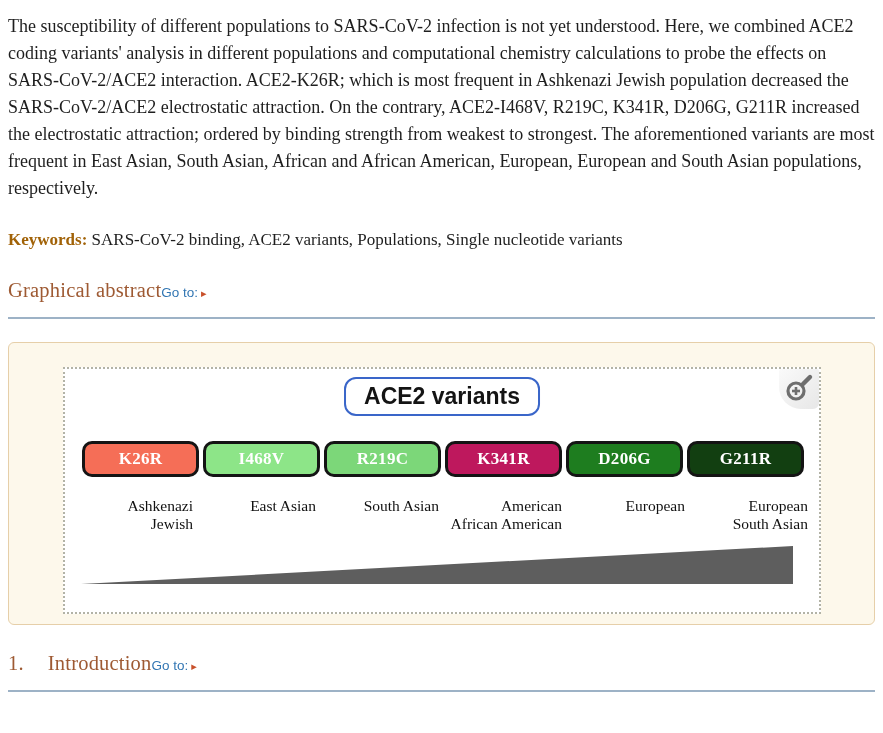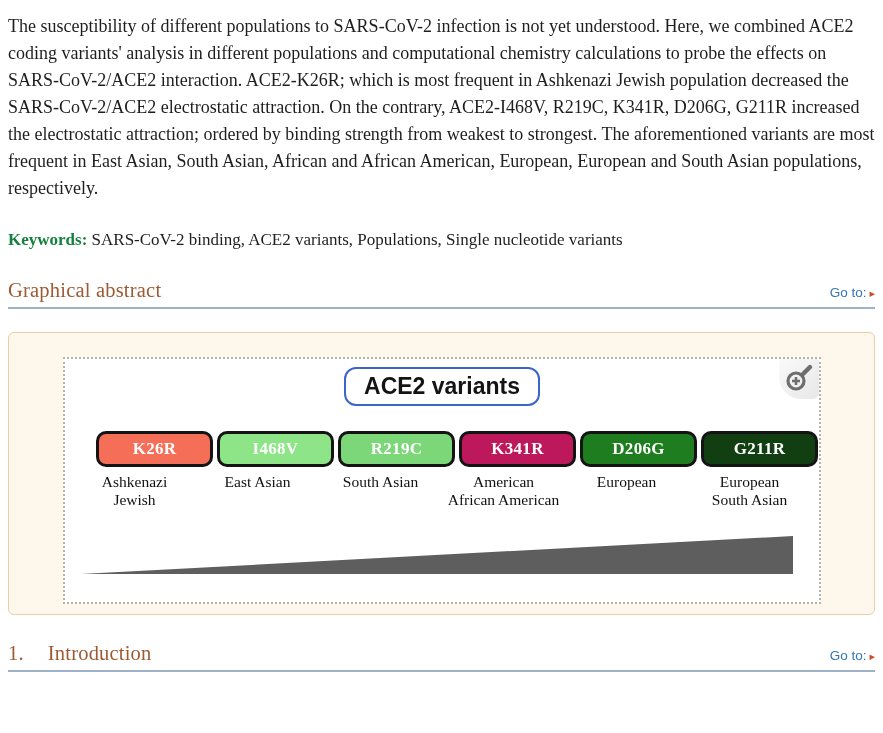--- a/index.html
+++ b/index.html
@@ -6,26 +6,26 @@
   body{
     width:883px;height:733px;overflow:hidden;background:#ffffff;
     font-family:"Liberation Serif","DejaVu Serif",serif;color:#1e1e1e;
     position:relative;
   }
   .page{padding:13px 8px 0 8px;}
 
   
   .abstract{margin:0;font-size:18px;line-height:27px;width:867px;}
   .keywords{margin:26px 0 0 0;font-size:17px;line-height:24px;}
-  .kw-label{font-weight:bold;color:#15803d;}
+  .kw-label{font-weight:bold;color:#a16207;}
 
   
   .section-head{
-    margin-top:27px;display:flex;justify-content:space-between;align-items:baseline;
-    border-bottom:2px solid #9db2c6;padding-bottom:5px;
+    margin-top:27px;display:flex;align-items:baseline;
+    border-bottom:2px solid #9db2c6;padding-bottom:15px;
   }
   .section-head h2{
     margin:0;font-size:20.5px;font-weight:normal;color:#9e5a33;
     font-family:"Liberation Serif","DejaVu Serif",serif;letter-spacing:.2px;
   }
   .sec-num{margin-right:24px;}
   .goto{
     font-family:"Liberation Sans","DejaVu Sans",sans-serif;font-size:13.5px;
     color:#3276b3;text-decoration:none;cursor:pointer;white-space:nowrap;
   }
@@ -45,28 +45,28 @@
     border:2px solid #3a66c9;border-radius:12px;background:#fff;
     padding:4px 18px;font-family:"Liberation Sans","DejaVu Sans",sans-serif;
     font-weight:bold;font-size:23px;color:#141414;white-space:nowrap;
   }
   .zoom-btn{
     position:absolute;top:0;right:0;width:40px;height:40px;
     background:linear-gradient(135deg,#fafafa,#e7e7e7);
     border-radius:2px 2px 6px 22px;display:flex;align-items:center;justify-content:center;
     cursor:pointer;
   }
-  .pills{position:absolute;top:72px;left:15px;width:100%;display:flex;justify-content:center;gap:4px;}
+  .pills{position:absolute;top:72px;left:1px;width:100%;display:flex;justify-content:center;gap:4px;}
   .pill{
     width:111px;height:30px;border:3px solid #141414;border-radius:10px;
     display:flex;align-items:center;justify-content:center;
     color:#ffffff;font-weight:bold;font-size:17px;letter-spacing:.3px;
   }
   .pops{position:absolute;top:114px;left:0;width:100%;display:flex;justify-content:center;gap:6px;}
-  .pop{width:117px;text-align:center;font-size:15.5px;line-height:18px;color:#111;}
+  .pop{width:117px;text-align:right;font-size:15.5px;line-height:18px;color:#111;margin-top:14px;}
   .pop span{display:block;}
   .wedge{
     position:absolute;left:16px;bottom:28px;width:712px;height:38px;
     clip-path:polygon(0% 100%,100% 0%,100% 100%);
   }
   .ga-caption{
     position:absolute;bottom:4px;left:0;width:100%;text-align:center;
     font-weight:bold;font-size:16.5px;color:#111;
   }
   .intro{}

